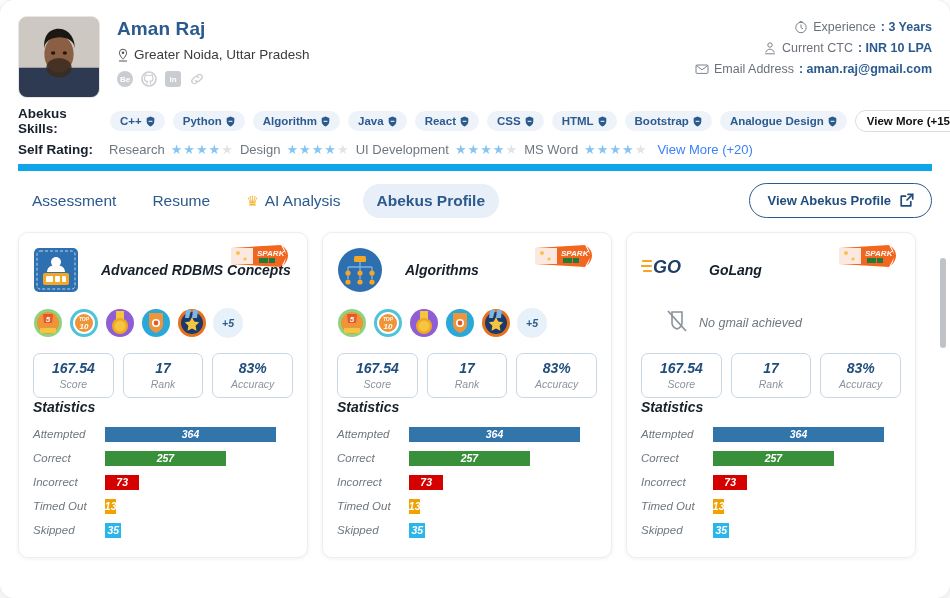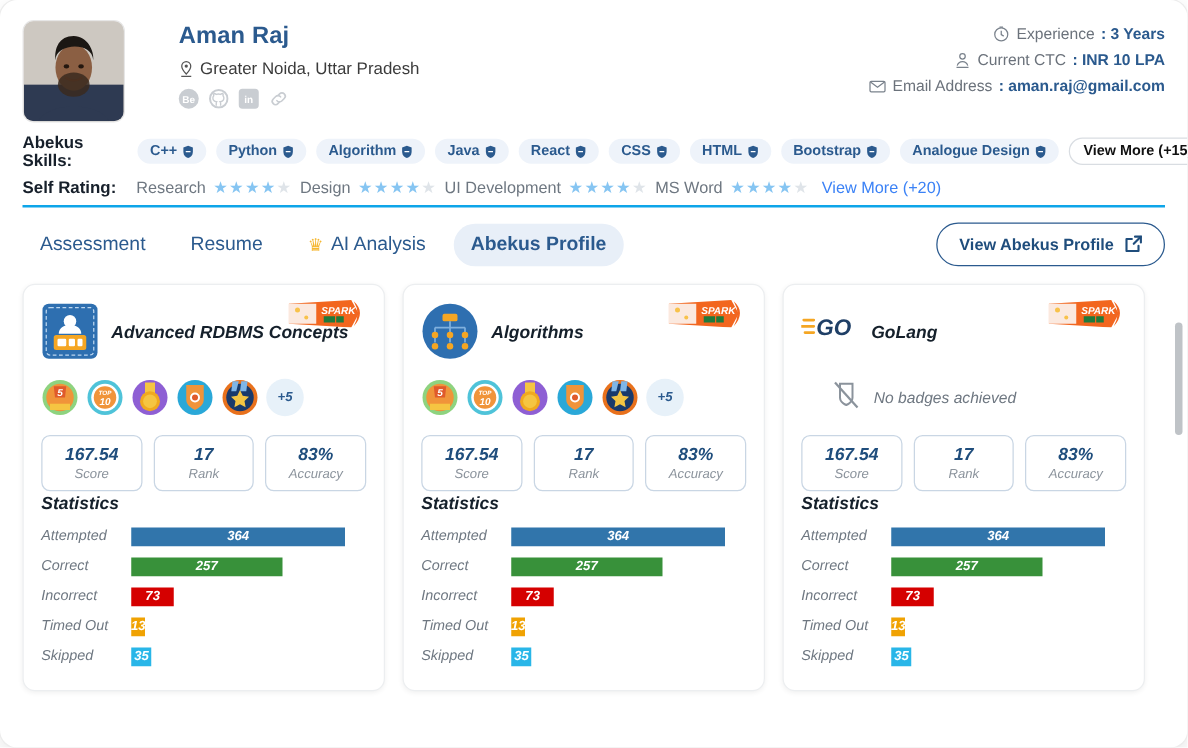--- a/index.html
+++ b/index.html
@@ -15,21 +15,20 @@
     background: #ffffff;
     border-radius: 14px;
     box-shadow: 0 0 0 1px #ececec, 0 6px 18px rgba(0,0,0,0.10);
     overflow: hidden;
   }
 
   
   .profile-header {
     display: flex;
     padding: 16px 18px 4px 18px;
-    gap: 26px;
   }
   .avatar {
     width: 82px; height: 82px;
     border-radius: 9px;
     flex: 0 0 auto;
     overflow: hidden;
     border: 1px solid #e6e6e6;
     background: #cfc9c2;
     position: relative;
   }
@@ -64,21 +63,21 @@
     display: flex; align-items: center; justify-content: flex-end;
     gap: 5px; margin-bottom: 7px; white-space: nowrap;
   }
   .contact-line .c-ico { width: 14px; height: 14px; color:#7a828c; display:inline-block; }
   .contact-line .c-label { color: #6b727b; }
   .contact-line .c-value { color: #2b5a8e; font-weight: bold; }
 
   
   .skills-area {
     margin: 4px 18px 0 18px;
-    border-bottom: 2px solid #0ea5e9;
+    border-bottom: 7px solid #0ea5e9;
     padding-bottom: 7px;
   }
   .skills-row {
     display: flex; align-items: center; gap: 8px;
     flex-wrap: nowrap; margin-bottom: 6px;
   }
   .row-label {
     font-size: 13.5px; font-weight: bold; color: #17202b;
     flex: 0 0 auto; width: 84px;
   }
@@ -142,21 +141,21 @@
     border-radius: 10px;
     box-shadow: 0 1px 4px rgba(0,0,0,0.06);
     padding: 12px 14px 14px 14px;
     position: relative;
     min-height: 320px;
   }
   .spark-badge {
     position: absolute; top: 12px; right: 12px;
     width: 64px; height: 22px;
   }
-  .card-title-row { display: flex; align-items: center; gap: 10px; height: 50px; }
+  .card-title-row { display: flex; align-items: center; gap: 22px; height: 50px; }
   .card-logo { width: 46px; height: 46px; flex: 0 0 auto; }
   .card-title { font-size: 14px; font-weight: bold; color: #15202b; line-height: 1.2; }
 
   .badges-row { display: flex; align-items: center; gap: 6px; margin-top: 12px; height: 32px; }
   .badge-ico { width: 30px; height: 30px; flex: 0 0 auto; }
   .badge-more {
     width: 30px; height: 30px; border-radius: 50%;
     background: #e7f1f9; color: #2b5a8e;
     display: inline-flex; align-items: center; justify-content: center;
     font-size: 10.5px; font-weight: bold; flex: 0 0 auto;
@@ -714,21 +713,21 @@
           <span class="card-title">GoLang</span>
         </div>
 
         <div class="no-badges">
           <span>
             <svg viewBox="0 0 24 24" width="24" height="24">
               <path d="M7 3h10v11c0 4-5 6-5 6s-5-2-5-6z" fill="none" stroke="#8b939c" stroke-width="1.6"></path>
               <path d="M3 2 L21 22" stroke="#8b939c" stroke-width="1.8"></path>
             </svg>
           </span>
-          <span class="no-badges-text">No badges achieved</span>
+          <span class="no-badges-text">No gmail achieved</span>
         </div>
 
         <div class="stat-boxes">
           <div class="stat-box">
             <div class="stat-val">167.54</div>
             <div class="stat-lbl">Score</div>
           </div>
           <div class="stat-box">
             <div class="stat-val">17</div>
             <div class="stat-lbl">Rank</div>

